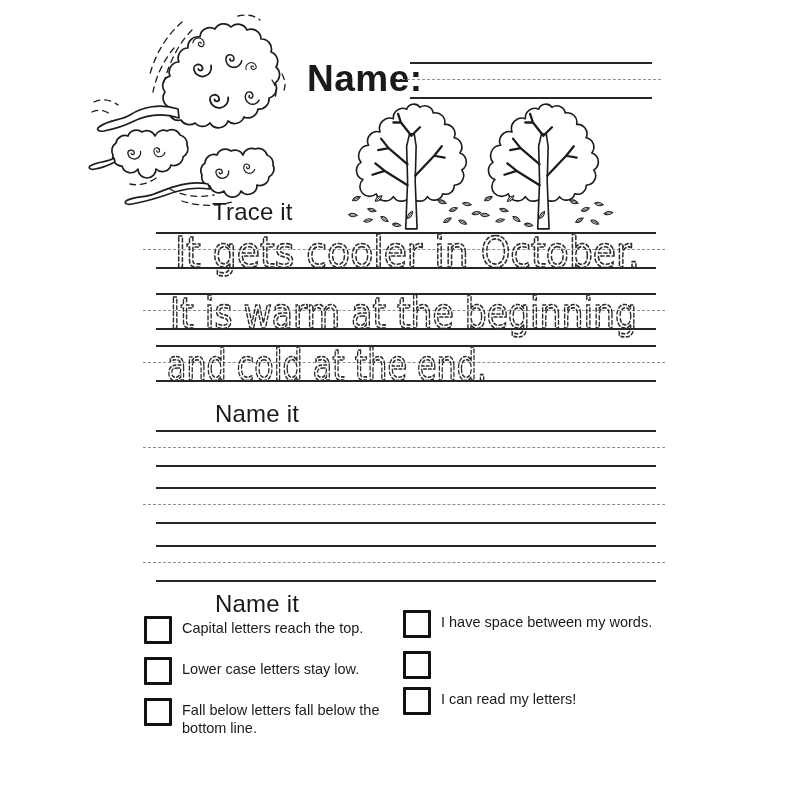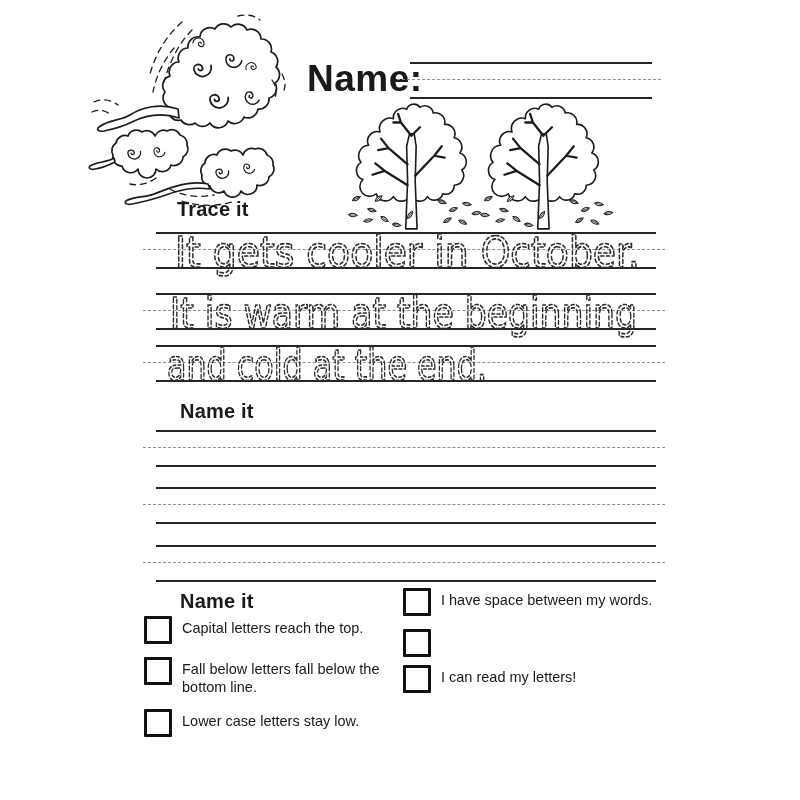--- a/index.html
+++ b/index.html
@@ -2,21 +2,21 @@
 <html><head>
 <meta charset="utf-8">
 <style>
   html,body{margin:0;padding:0;background:#fff;}
   .page{
     position:relative;width:800px;height:800px;background:#ffffff;overflow:hidden;
     font-family:"Liberation Sans",sans-serif;color:#1a1a1a;
   }
   .abs{position:absolute;}
   
-  .sec-heading{font-weight:bold;font-size:20px;letter-spacing:.2px;}
+  .sec-heading{font-weight:normal;font-size:24px;letter-spacing:.2px;margin-left:35px;}
   .name-label{font-size:37px;font-weight:600;letter-spacing:.5px;}
   
   .ruled{position:absolute;height:35px;}
   .rl{position:absolute;left:0;right:0;height:0;border-top:2.5px solid #262626;}
   .rl.top{top:0;}
   .rl.bot{top:35px;}
   .rl.mid{top:17px;border-top:1.6px dashed #8f8f8f;left:-13px;right:-9px;}
   
   .trace-svg text{
     font-family:"DejaVu Sans",sans-serif;font-size:42px;
@@ -180,29 +180,29 @@
 
   <div class="abs sec-heading" style="left:180px;top:590px;">Name it</div>
 
   <div class="check-col col-left abs" style="left:144px;top:616px;width:260px;justify-content:space-between;">
     <div class="check-item">
       <div class="checkbox" role="checkbox" aria-checked="false"></div>
       <div class="check-label">Capital letters reach the top.</div>
     </div>
     <div class="check-item">
       <div class="checkbox" role="checkbox" aria-checked="false"></div>
+      <div class="check-label">Lower case letters stay low.</div>
+    </div>
+    <div class="check-item">
+      <div class="checkbox" role="checkbox" aria-checked="false"></div>
       <div class="check-label">Fall below letters fall below the bottom line.</div>
     </div>
-    <div class="check-item">
-      <div class="checkbox" role="checkbox" aria-checked="false"></div>
-      <div class="check-label">Lower case letters stay low.</div>
-    </div>
-  </div>
-
-  <div class="check-col col-right abs" style="left:403px;top:588px;width:250px;">
+  </div>
+
+  <div class="check-col col-right abs" style="left:403px;top:610px;width:250px;">
     <div class="check-item">
       <div class="checkbox" role="checkbox" aria-checked="false"></div>
       <div class="check-label">I have space between my words.</div>
     </div>
     <div class="check-item tight">
       <div class="checkbox" role="checkbox" aria-checked="false"></div>
     </div>
     <div class="check-item">
       <div class="checkbox" role="checkbox" aria-checked="false"></div>
       <div class="check-label">I can read my letters!</div>

